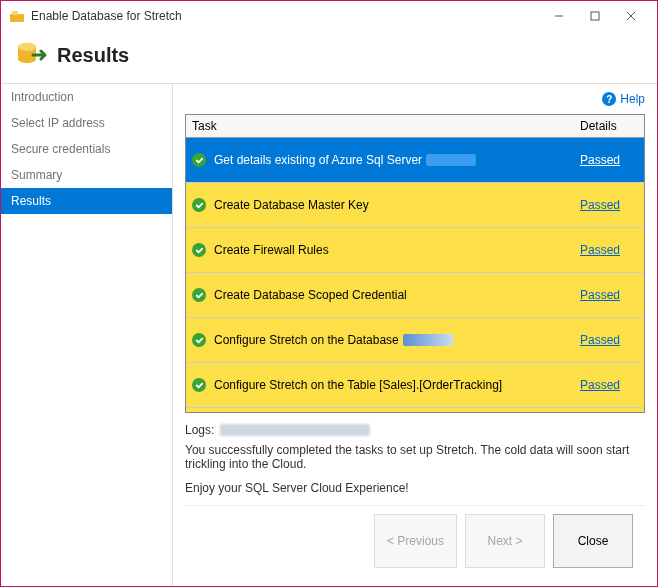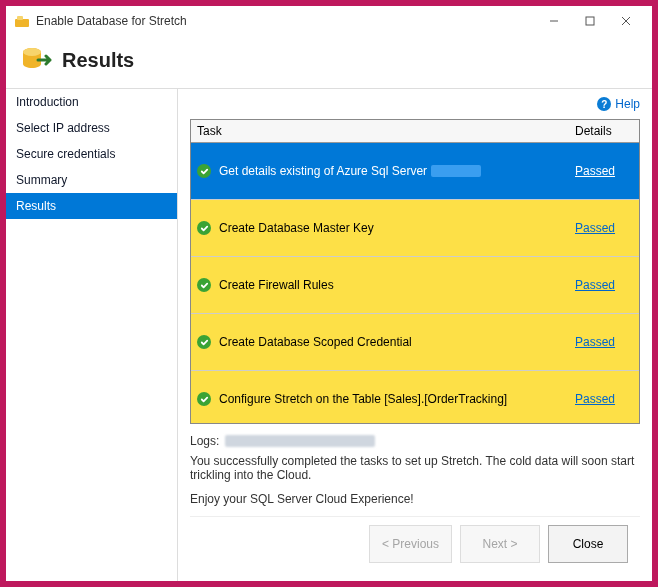--- a/index.html
+++ b/index.html
@@ -1,50 +1,50 @@
 <!DOCTYPE html>
 <html><head>
 <meta charset="utf-8">
 <style>
   * { box-sizing: border-box; margin: 0; padding: 0; }
   body { font-family: "Segoe UI", Tahoma, sans-serif; font-size: 12px; color: #000; background: #fff; }
-  .window { width: 658px; height: 587px; border: 6px solid #be185d; display: flex; flex-direction: column; background: #fff; }
+  .window { width: 658px; height: 587px; border: 1px solid #be185d; display: flex; flex-direction: column; background: #fff; }
   .titlebar { height: 30px; display: flex; align-items: center; padding: 0 8px; }
   .titlebar-icon { width: 16px; height: 16px; margin-right: 6px; }
   .titlebar-title { flex: 1; font-size: 12px; color: #333; }
   .win-btn { width: 36px; height: 28px; display: flex; align-items: center; justify-content: center; color: #555; }
   .header { display: flex; align-items: center; padding: 8px 14px 12px 14px; border-bottom: 1px solid #ddd; }
   .header-icon { width: 32px; height: 32px; margin-right: 10px; }
   .header-title { font-size: 20px; font-weight: 600; color: #222; }
   .body { flex: 1; display: flex; min-height: 0; }
   .sidebar { width: 172px; border-right: 1px solid #ddd; background: #fff; }
-  .nav-item { padding: 6px 10px; font-size: 12px; color: #0f172a; cursor: pointer; }
+  .nav-item { padding: 6px 10px; font-size: 12px; color: #737373; cursor: pointer; }
   .nav-item.selected { background: #0078d7; color: #fff; }
   .main { flex: 1; display: flex; flex-direction: column; padding: 8px 12px 10px 12px; min-height: 0; }
   .help-row { display: flex; justify-content: flex-end; align-items: center; margin-bottom: 8px; }
   .help-link { color: #0066cc; font-size: 12px; display: flex; align-items: center; gap: 4px; cursor: pointer; }
   .help-circle { width: 14px; height: 14px; border-radius: 50%; background: #0a7cd5; color: #fff; font-size: 10px; display: flex; align-items: center; justify-content: center; font-weight: bold; }
   .grid-wrap { flex: 1; border: 1px solid #888; overflow: auto; background: #fde047; }
   table { width: 100%; border-collapse: collapse; font-size: 12px; }
   th { text-align: left; font-weight: 400; padding: 4px 6px; border-bottom: 1px solid #999; background: #f7f7f7; }
   th.details-col, td.details-col { width: 70px; }
-  td { padding: 21px 6px; border-bottom: 1px solid #ccc; vertical-align: middle; }
+  td { padding: 15px 6px; border-bottom: 1px solid #ccc; vertical-align: middle; }
   tr.selected td { background: #0078d7; color: #fff; }
   tr.selected td a { color: #fff; }
   .status-icon { display: inline-flex; width: 14px; height: 14px; border-radius: 50%; background: #3aa335; align-items: center; justify-content: center; margin-right: 4px; vertical-align: middle; }
   .status-icon svg { width: 9px; height: 9px; }
   .task-cell { display: flex; align-items: center; gap: 4px; }
   .blur-span { display: inline-block; background: linear-gradient(90deg, #5a8fd6 0%, #c9dbf1 100%); color: transparent; border-radius: 2px; filter: blur(0.5px); height: 12px; }
   tr.selected .blur-span { background: #3a9ef0; }
   td a { color: #0066cc; text-decoration: underline; cursor: pointer; }
   .logs-area { margin-top: 10px; font-size: 12px; color: #333; }
   .logs-line { display: flex; align-items: center; gap: 6px; margin-bottom: 6px; }
   .logs-blur { width: 150px; height: 12px; background: #cfd6df; filter: blur(1px); border-radius: 2px; }
   .footer { display: flex; justify-content: flex-end; padding: 8px 12px; gap: 8px; border-top: 1px solid #eee; }
-  .btn { min-width: 80px; padding: 11px 12px; font-size: 12px; border: 1px solid #aaa; background: #f3f3f3; cursor: pointer; }
+  .btn { min-width: 80px; padding: 19px 12px; font-size: 12px; border: 1px solid #aaa; background: #f3f3f3; cursor: pointer; }
   .btn:disabled { color: #a5a5a5; background: #f7f7f7; border-color: #ddd; cursor: default; }
   .msg-line { margin-bottom: 10px; }
 </style>
 </head>
 <body>
 
 <div class="window">
   <div class="titlebar">
     <span class="titlebar-icon">
       <svg viewBox="0 0 16 16">
@@ -163,20 +163,34 @@
                 <td class="details-col"><a>Passed</a></td>
               </tr>
               <tr>
                 <td>
                   <div class="task-cell">
                     <span class="status-icon">
                       <svg viewBox="0 0 10 10">
                         <path d="M2 5 L4 7 L8 3" stroke="#fff" stroke-width="2" fill="none" stroke-linecap="round" stroke-linejoin="round"></path>
                       </svg>
                     </span>
+                    <span>Configure Stretch on the Database</span>
+                    <span class="blur-span" style="width: 50px;"></span>
+                  </div>
+                </td>
+                <td class="details-col"><a>Passed</a></td>
+              </tr>
+              <tr>
+                <td>
+                  <div class="task-cell">
+                    <span class="status-icon">
+                      <svg viewBox="0 0 10 10">
+                        <path d="M2 5 L4 7 L8 3" stroke="#fff" stroke-width="2" fill="none" stroke-linecap="round" stroke-linejoin="round"></path>
+                      </svg>
+                    </span>
                     <span>Configure Stretch on the Table [Sales].[OrderTracking]</span>
                   </div>
                 </td>
                 <td class="details-col"><a>Passed</a></td>
               </tr>
             </tbody>
         </table>
       </div>
 
       <div class="logs-area">

